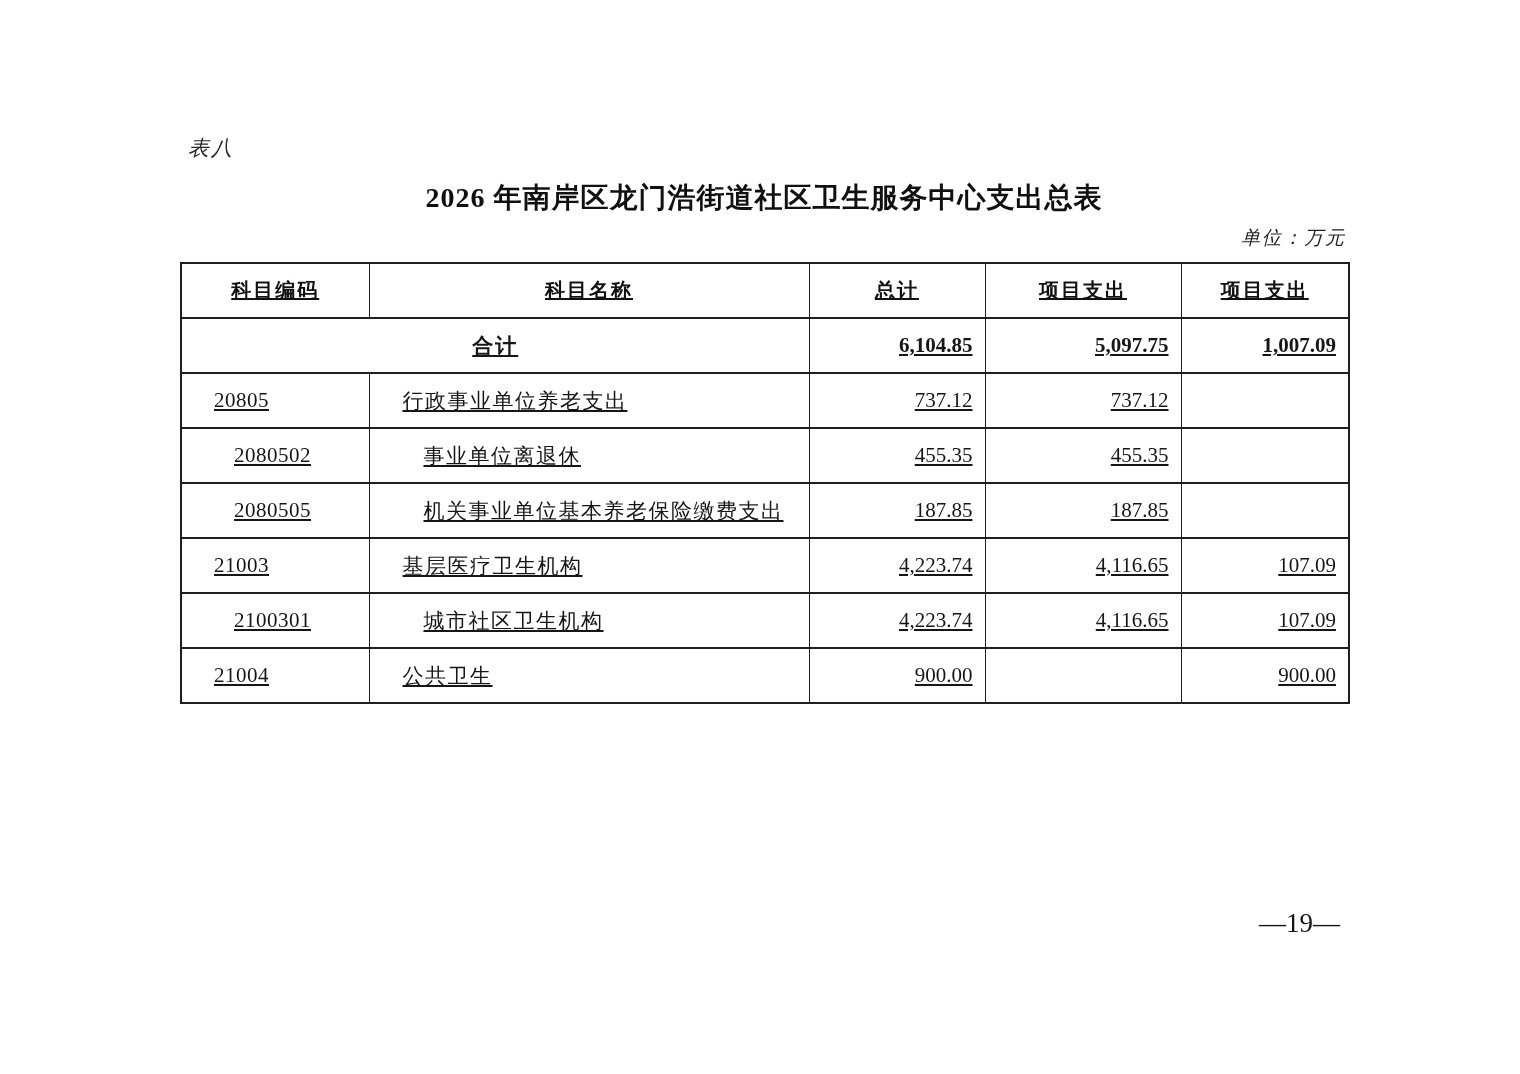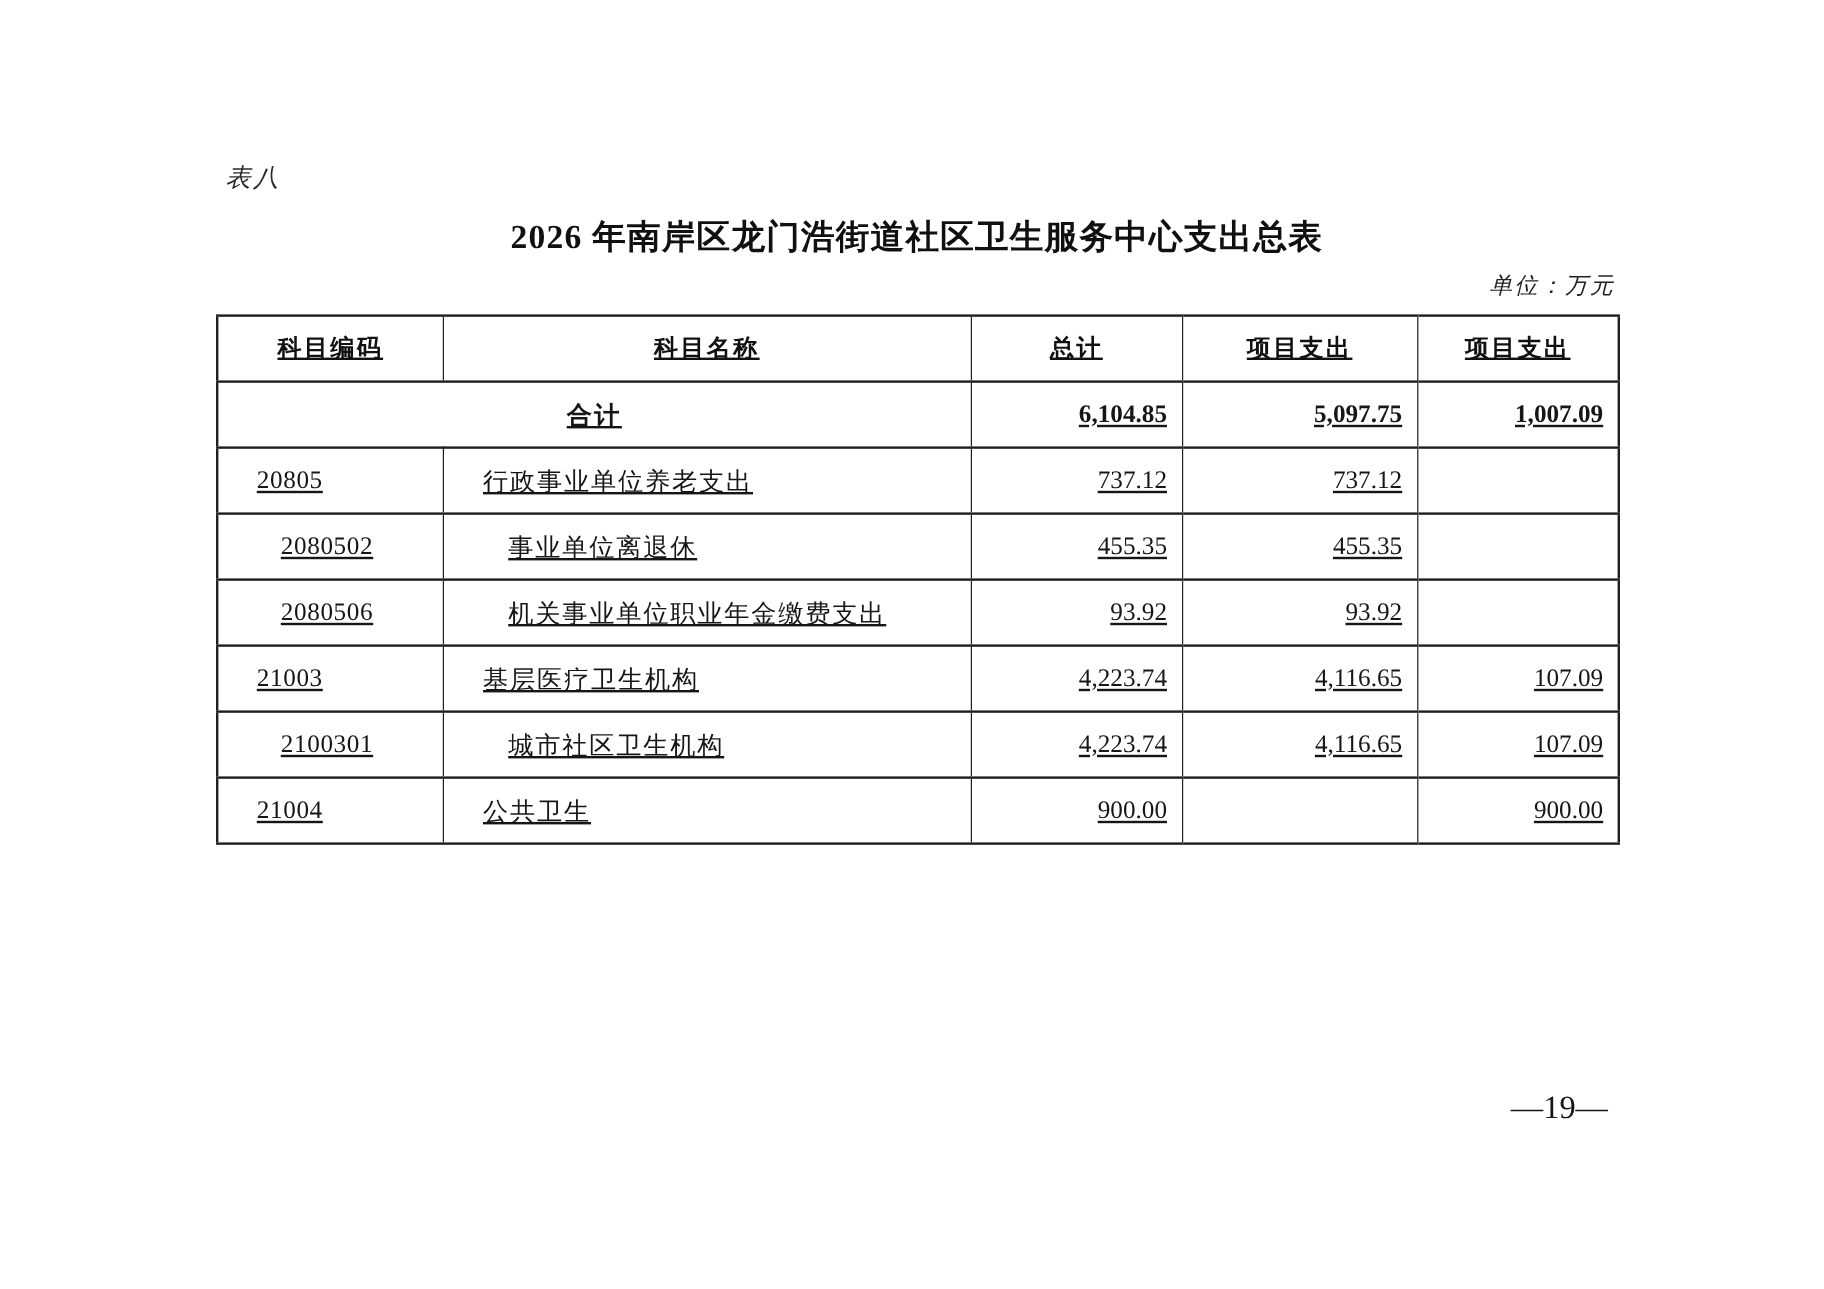--- a/index.html
+++ b/index.html
@@ -142,24 +142,24 @@
           <td class="num"></td>
         </tr>
         <tr>
           <td class="code ind-2">2080502</td>
           <td class="name ind-2">事业单位离退休</td>
           <td class="num">455.35</td>
           <td class="num">455.35</td>
           <td class="num"></td>
         </tr>
         <tr>
-          <td class="code ind-2">2080506</td>
-          <td class="name ind-2">机关事业单位职业年金缴费支出</td>
-          <td class="num">93.92</td>
-          <td class="num">93.92</td>
+          <td class="code ind-2">2080505</td>
+          <td class="name ind-2">机关事业单位基本养老保险缴费支出</td>
+          <td class="num">187.85</td>
+          <td class="num">187.85</td>
           <td class="num"></td>
         </tr>
         <tr>
           <td class="code ind-1">21003</td>
           <td class="name ind-1">基层医疗卫生机构</td>
           <td class="num">4,223.74</td>
           <td class="num">4,116.65</td>
           <td class="num">107.09</td>
         </tr>
         <tr>

